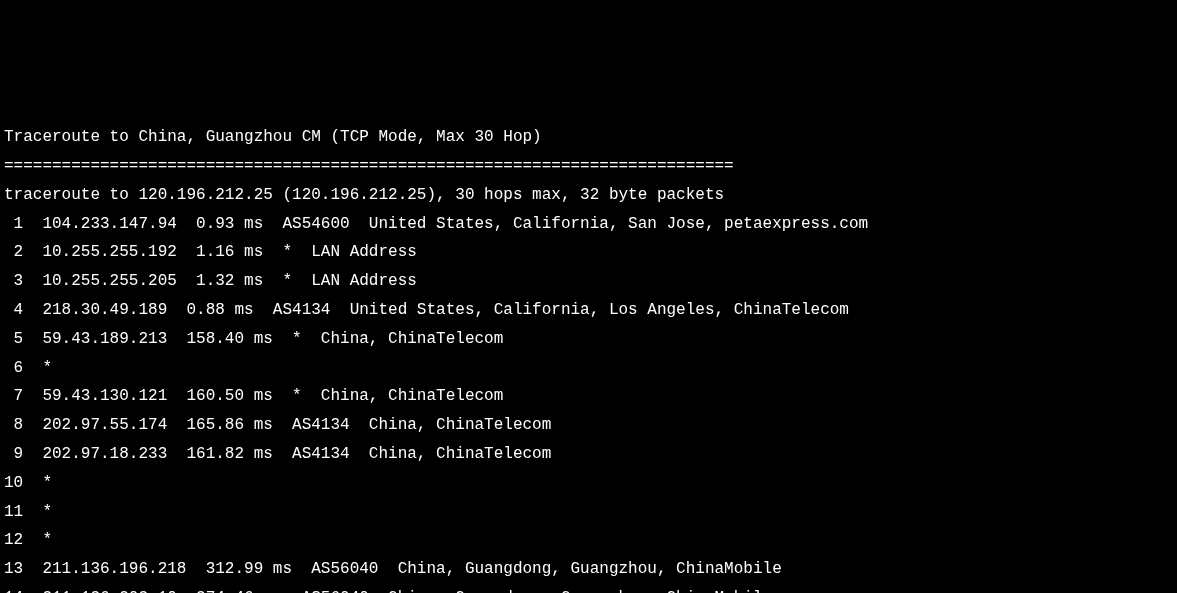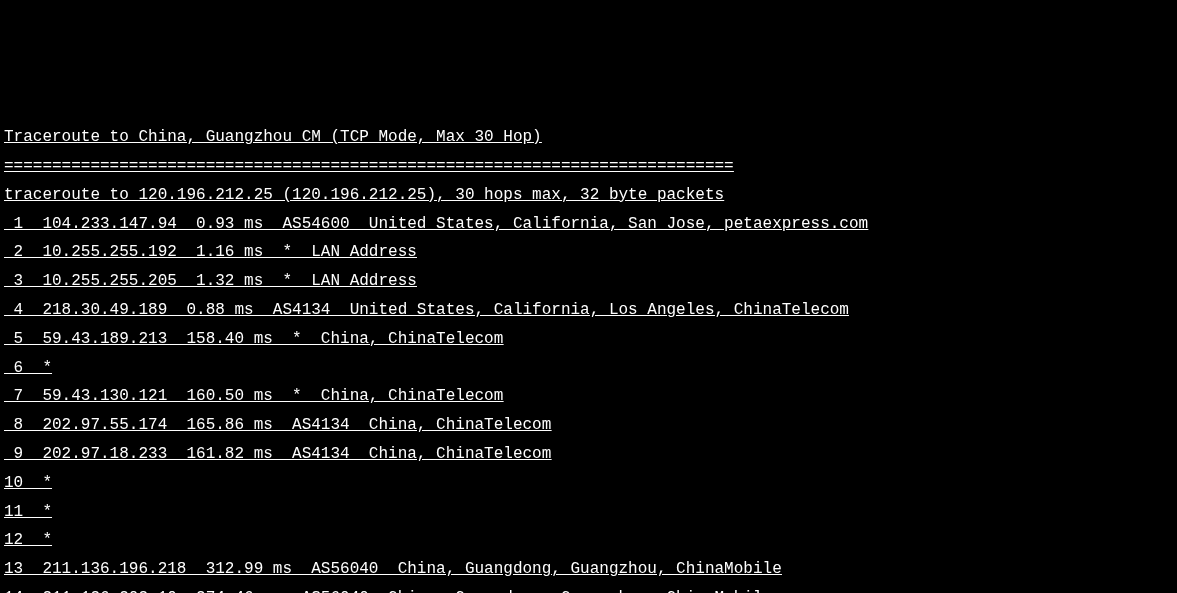--- a/index.html
+++ b/index.html
@@ -1,19 +1,18 @@
 <!DOCTYPE html>
 <html><head>
   <meta charset="utf-8">
   <style>
     * {
       margin: 0;
       padding: 0;
       box-sizing: border-box;
-      text-decoration: underline;
     }
     body {
       background: #000;
       color: #fff;
       font-family: 'Courier New', monospace;
       font-size: 16px;
       line-height: 1.8;
       padding: 8px 4px;
       white-space: pre;
       width: 1177px;

